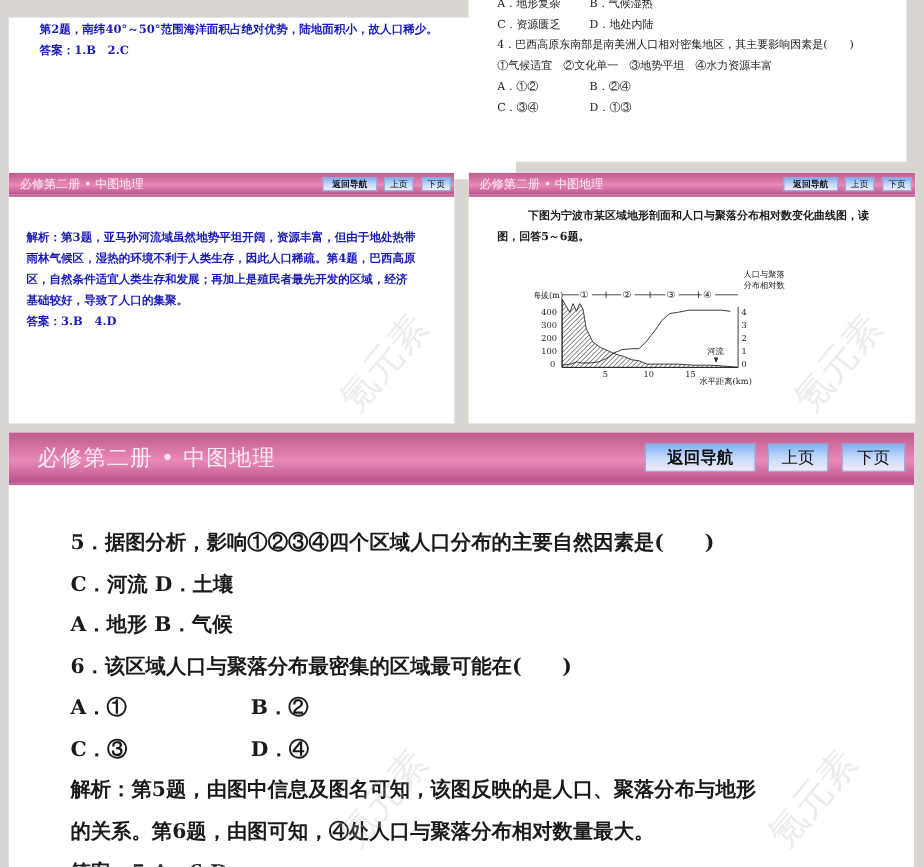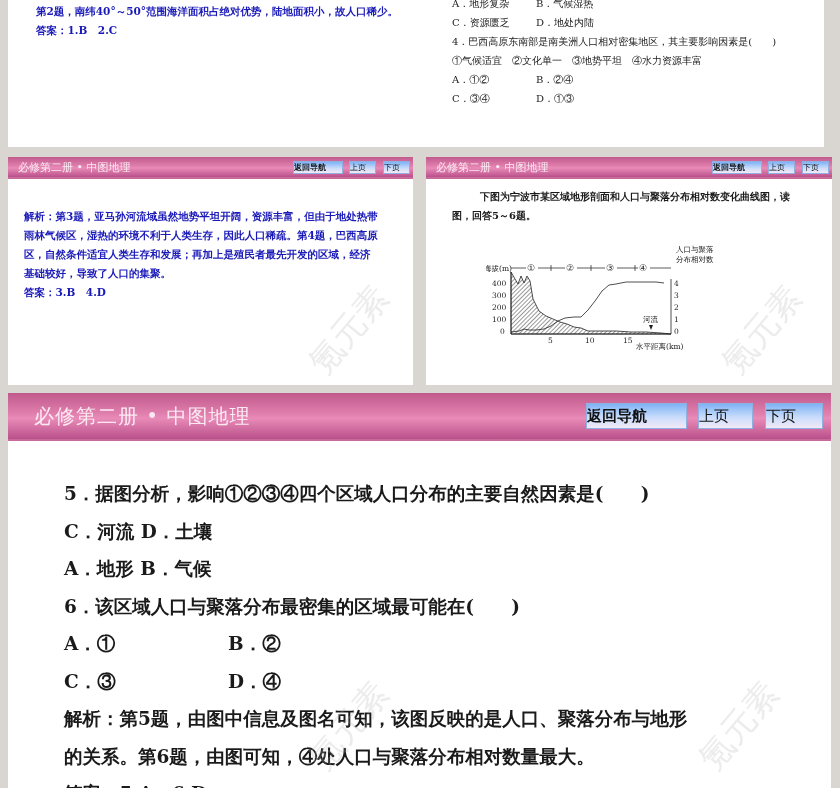--- a/index.html
+++ b/index.html
@@ -13,21 +13,21 @@
   .bar {
     position:absolute; left:0; right:0; top:0;
     background:linear-gradient(180deg,#c05a8c 0%,#e07fae 45%,#e98bb8 55%,#b9508a 100%);
     border-bottom:2px solid #c76a9a;
     color:#fbe9f2;
   }
   .bar .title { position:absolute; left:10px; white-space:nowrap; font-family:"DejaVu Serif",serif; }
   .navbtn {
     position:absolute;
     background:linear-gradient(180deg,#7fb3f5 0%,#c9dcfb 55%,#f3e9f7 100%);
-    color:#111; text-align:left; font-family:"DejaVu Sans",sans-serif;
+    color:#111; text-align:center; font-family:"DejaVu Sans",sans-serif;
     box-sizing:border-box; border:1px solid #8fb0e0;
   }
   .navbtn.main { font-weight:bold; }
 
   
   .sm-bar { height:20px; }
   .sm-bar .title { top:3px; font-size:11px; }
   .sm-bar .navbtn { top:4px; height:13px; font-size:8px; line-height:11px; }
 
   .blue-txt { color:#1a1ab8; font-weight:bold; font-size:10.5px; line-height:19px; }
@@ -42,21 +42,21 @@
 
   .big-txt { color:#1a1a1a; font-size:18.5px; line-height:37.5px; font-weight:bold; }
 
   .watermark { position:absolute; color:rgba(180,180,180,0.25); font-size:34px; transform:rotate(-50deg); pointer-events:none; }
 
   svg text { font-family:"DejaVu Serif",serif; }
 </style>
 </head>
 <body>
 
-<div class="panel" style="left:8px;top:0;width:461px;height:147px;">
+<div class="panel" style="left:8px;top:16px;width:461px;height:147px;">
   <div class="blue-txt" style="position:absolute;left:28px;top:2px;">
     <div class="line">第2题，南纬40°～50°范围海洋面积占绝对优势，陆地面积小，故人口稀少。</div>
     <div class="line">答案：1.B　2.C</div>
   </div>
 </div>
 
 <div class="panel" style="left:426px;top:0;width:398px;height:147px;">
   <div class="blk-txt" style="position:absolute;left:26px;top:-6px;">
     <div class="line">
       <span class="opt" style="width:84px">A．地形复杂</span><span class="opt">B．气候湿热</span>

